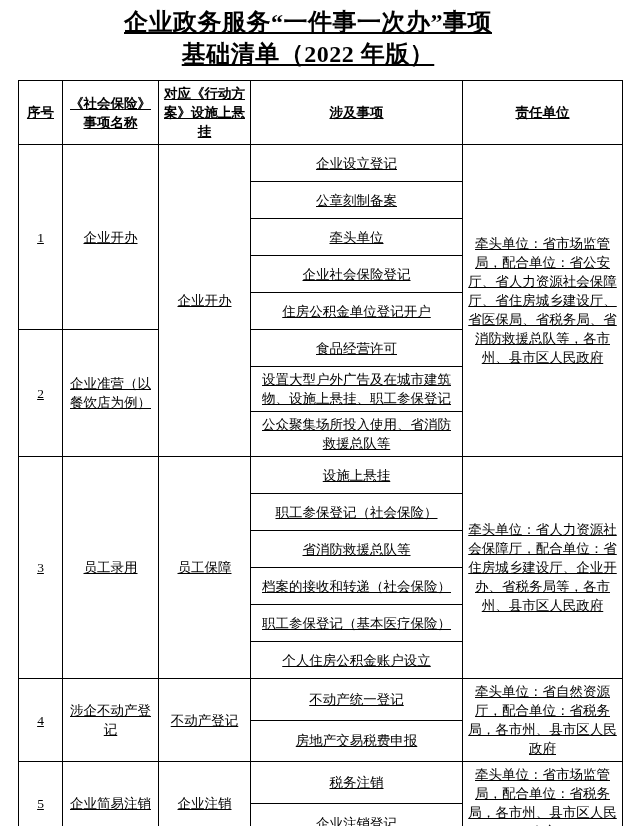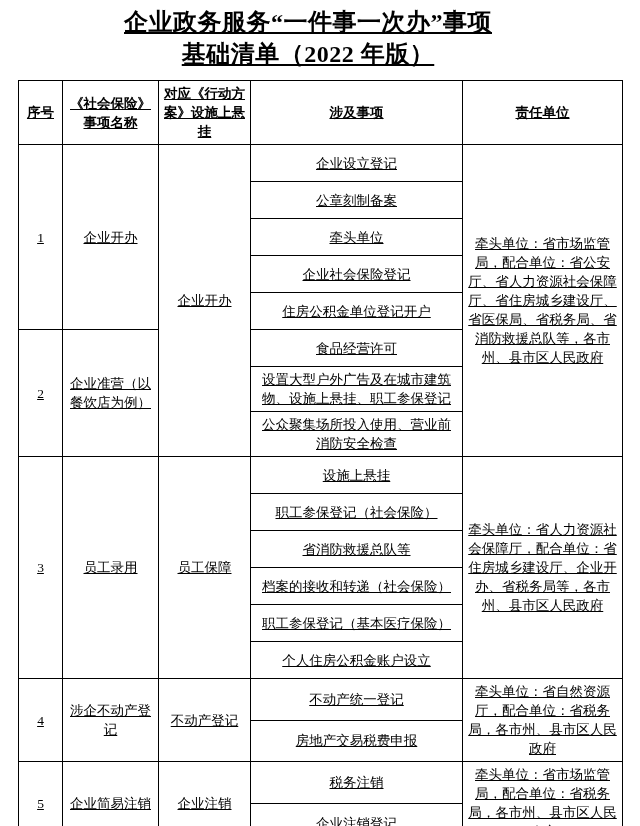--- a/index.html
+++ b/index.html
@@ -134,21 +134,21 @@
 
       <tr>
         <td class="seq" rowspan="3">2</td>
         <td class="vmid" rowspan="3">企业准营（以餐饮店为例）</td>
         <td class="matter">食品经营许可</td>
       </tr>
       <tr>
         <td class="matter">设置大型户外广告及在城市建筑物、设施上悬挂、职工参保登记</td>
       </tr>
       <tr>
-        <td class="matter">公众聚集场所投入使用、营业前消防安全检查</td>
+        <td class="matter">公众聚集场所投入使用、省消防救援总队等</td>
       </tr>
 
       <tr>
         <td class="seq" rowspan="6">3</td>
         <td class="vmid" rowspan="6">员工录用</td>
         <td class="vmid" rowspan="6">员工保障</td>
         <td class="matter">设施上悬挂</td>
         <td class="unit" rowspan="6">牵头单位：省人力资源社会保障厅，配合单位：省住房城乡建设厅、企业开办、省税务局等，各市州、县市区人民政府</td>
       </tr>
       <tr>

